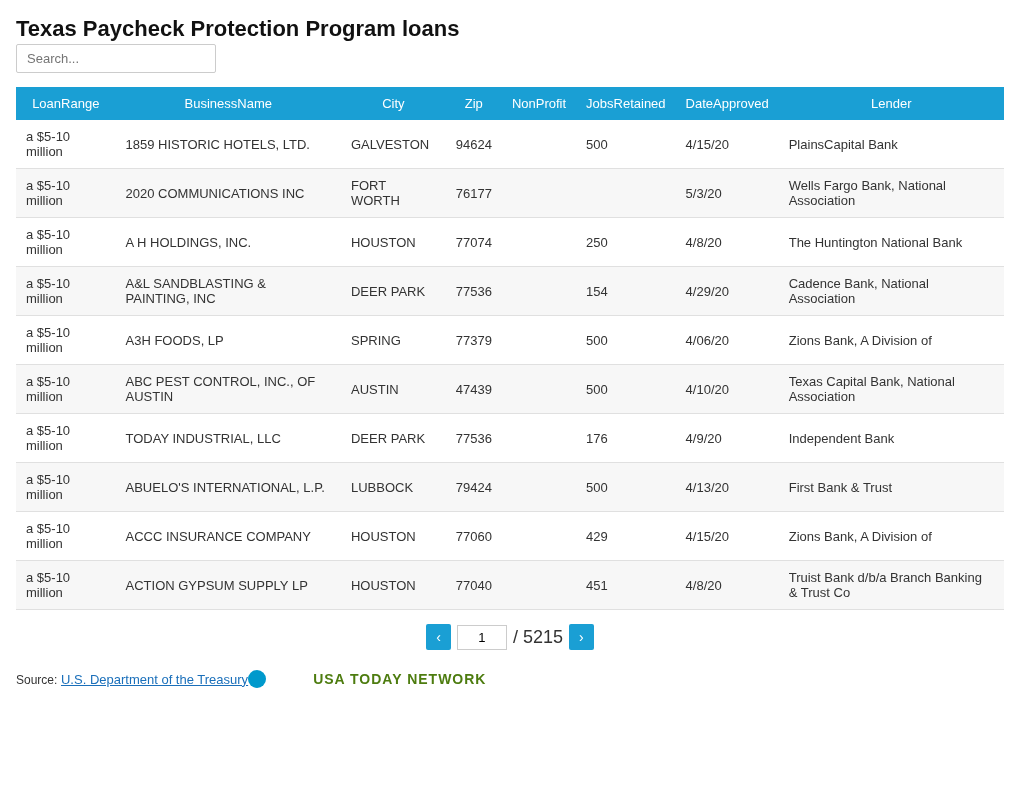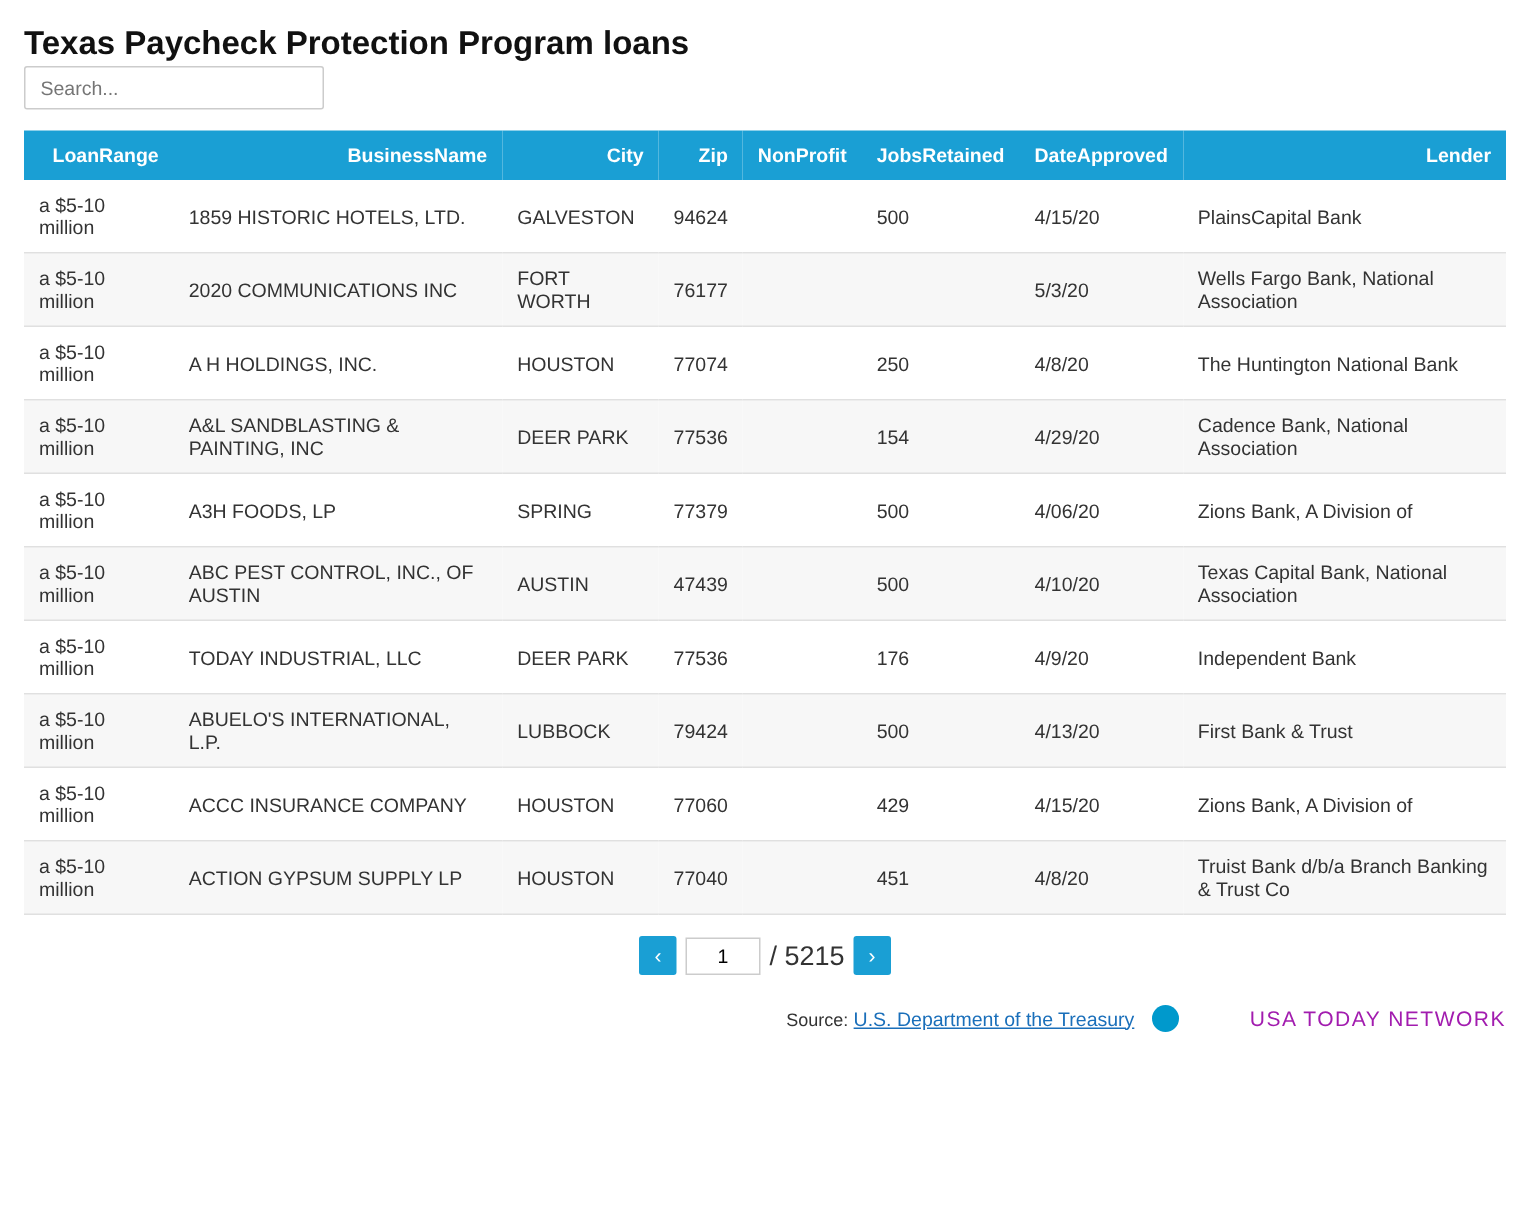--- a/index.html
+++ b/index.html
@@ -22,23 +22,23 @@
       border-collapse: collapse;
     }
 
     thead tr {
       background-color: #1a9fd4;
       color: #fff;
     }
 
     thead th {
       padding: 9px 10px;
-      text-align: right;
-      font-size: 13px;
-      font-weight: bold;
+      text-align: center;
+      font-size: 13px;
+      font-weight: normal;
       white-space: nowrap;
     }
 
     tbody tr {
       border-bottom: 1px solid #e0e0e0;
     }
 
     tbody tr:nth-child(odd) {
       background-color: #fff;
     }
@@ -79,23 +79,22 @@
       font-size: 13px;
     }
 
     .page-total {
       font-size: 18px;
     }
 
     .footer {
       display: flex;
       align-items: center;
-      justify-content: flex-end;
+      justify-content: flex-start;
       margin-top: 20px;
-      gap: 12px;
     }
 
     .source-text {
       font-size: 12px;
       color: #333;
     }
 
     .source-link {
       color: #1a6fba;
       text-decoration: underline;
@@ -111,22 +110,22 @@
     .logo-circle {
       width: 18px;
       height: 18px;
       background: #0099cc;
       border-radius: 50%;
       display: inline-block;
     }
 
     .logo-text {
       font-size: 14px;
-      font-weight: normal;
-      color: #a21caf;
+      font-weight: bold;
+      color: #4d7c0f;
       letter-spacing: 1px;
       text-transform: uppercase;
       padding-left: 41px;
     }
   </style>
 </head>
 <body>
 
 <h1>Texas Paycheck Protection Program loans</h1>
 

